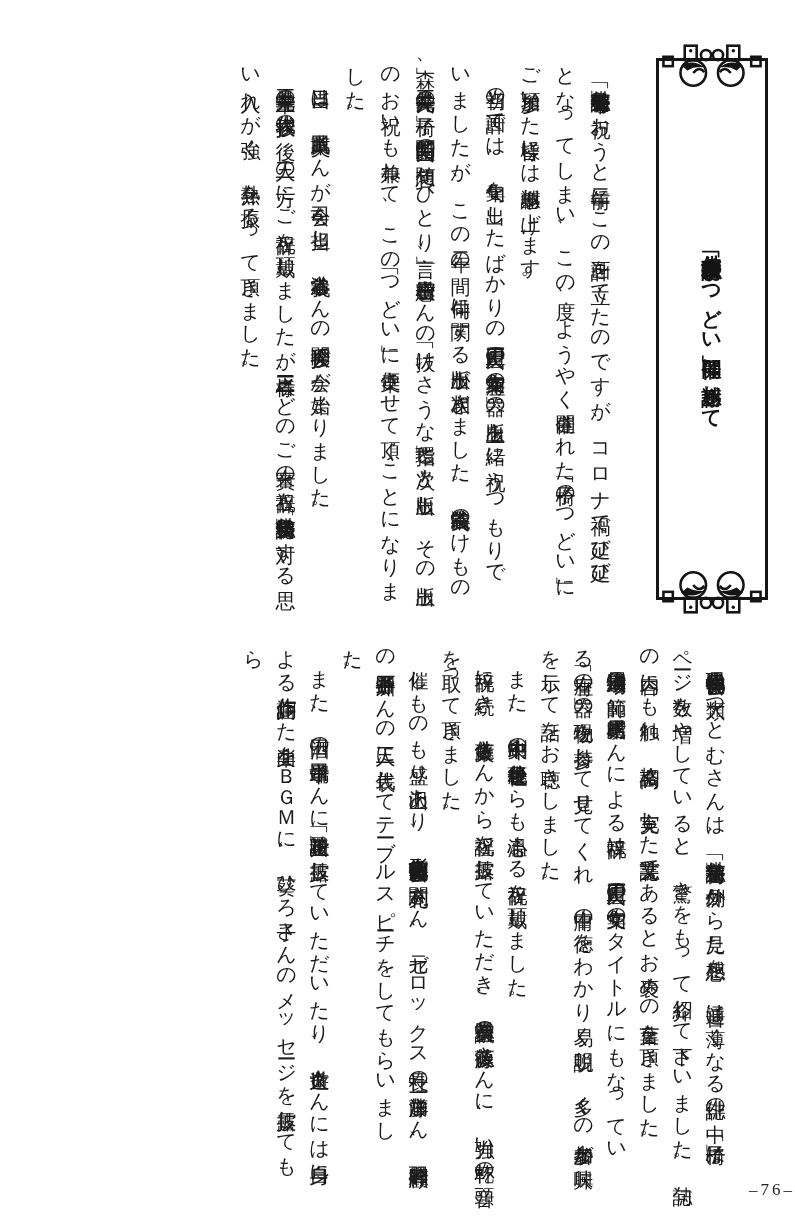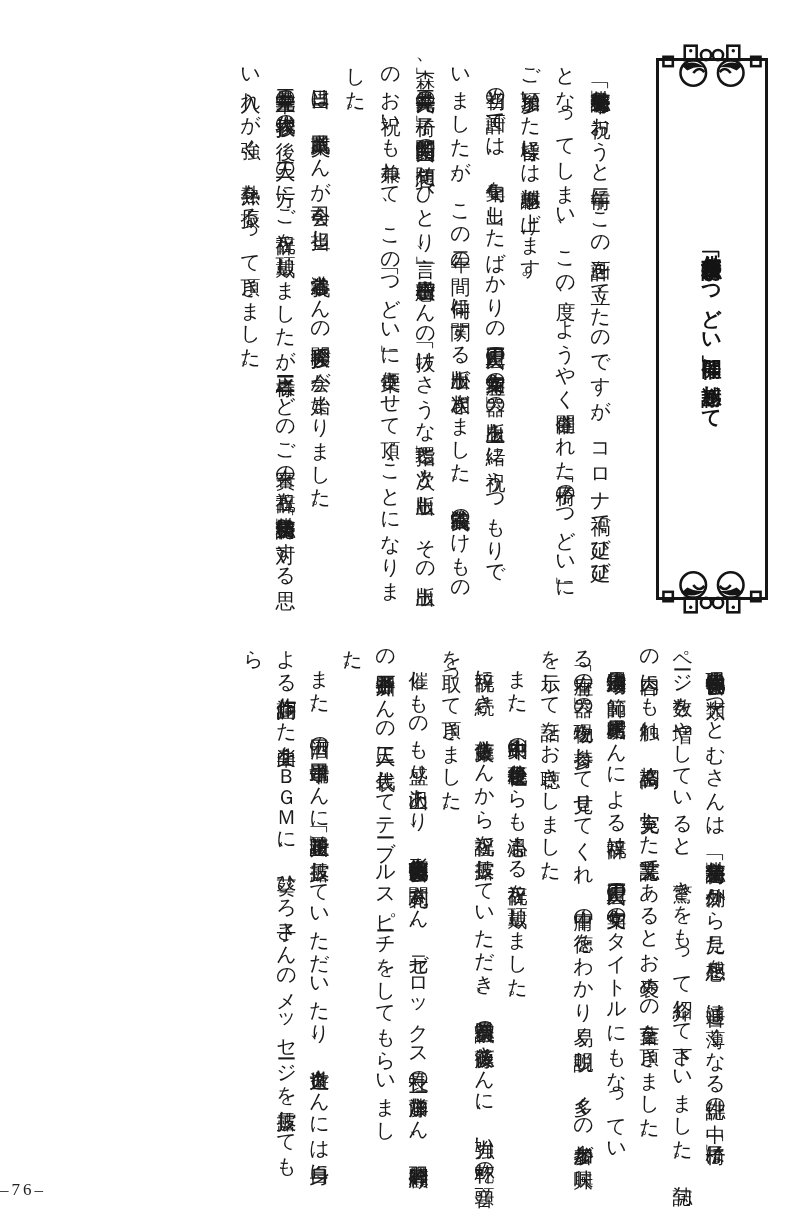--- a/index.html
+++ b/index.html
@@ -78,21 +78,21 @@
   .orn-bottom{
     bottom:-17px;
     transform:translateX(-50%) rotate(180deg);
   }
   
   .page-number{
     position:absolute;
     bottom:16px;
     left:0;
     width:100%;
-    text-align:left;
+    text-align:right;
     font-size:17px;
     letter-spacing:3px;
     color:#222;
   }
 </style>
 </head>
 <body>
 
 <div class="page">
 

